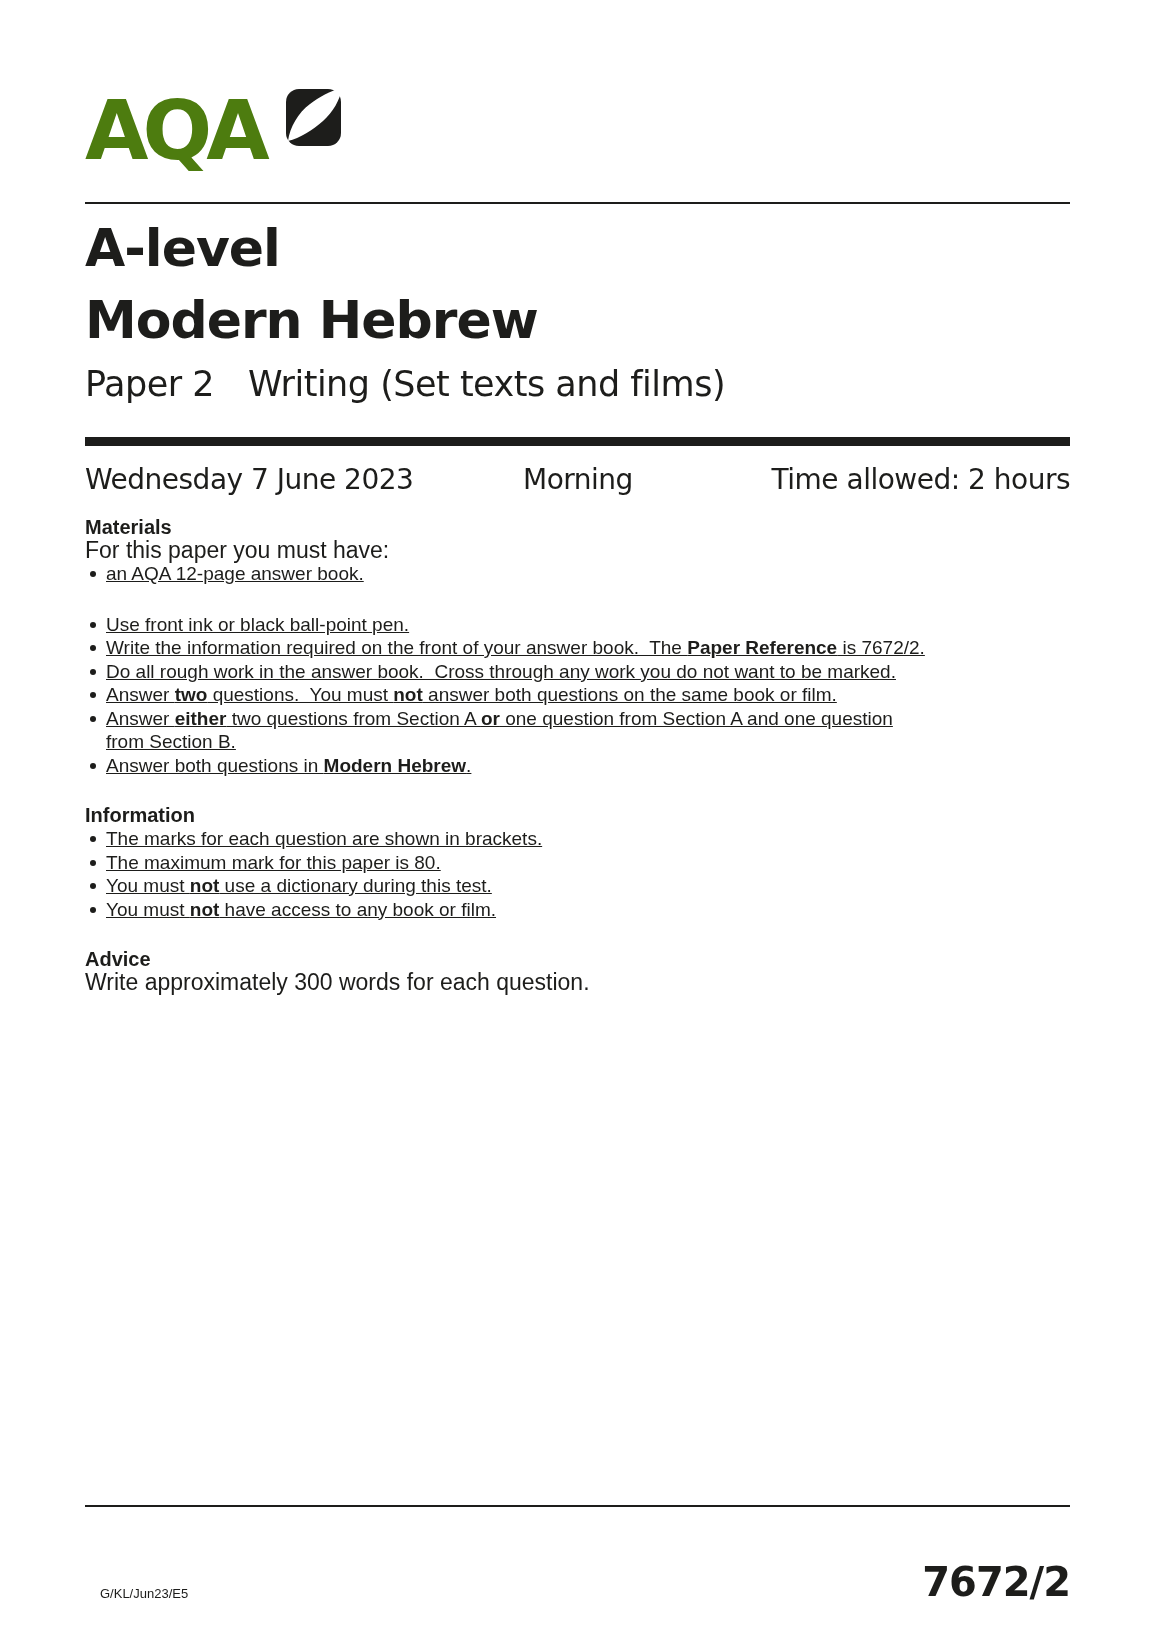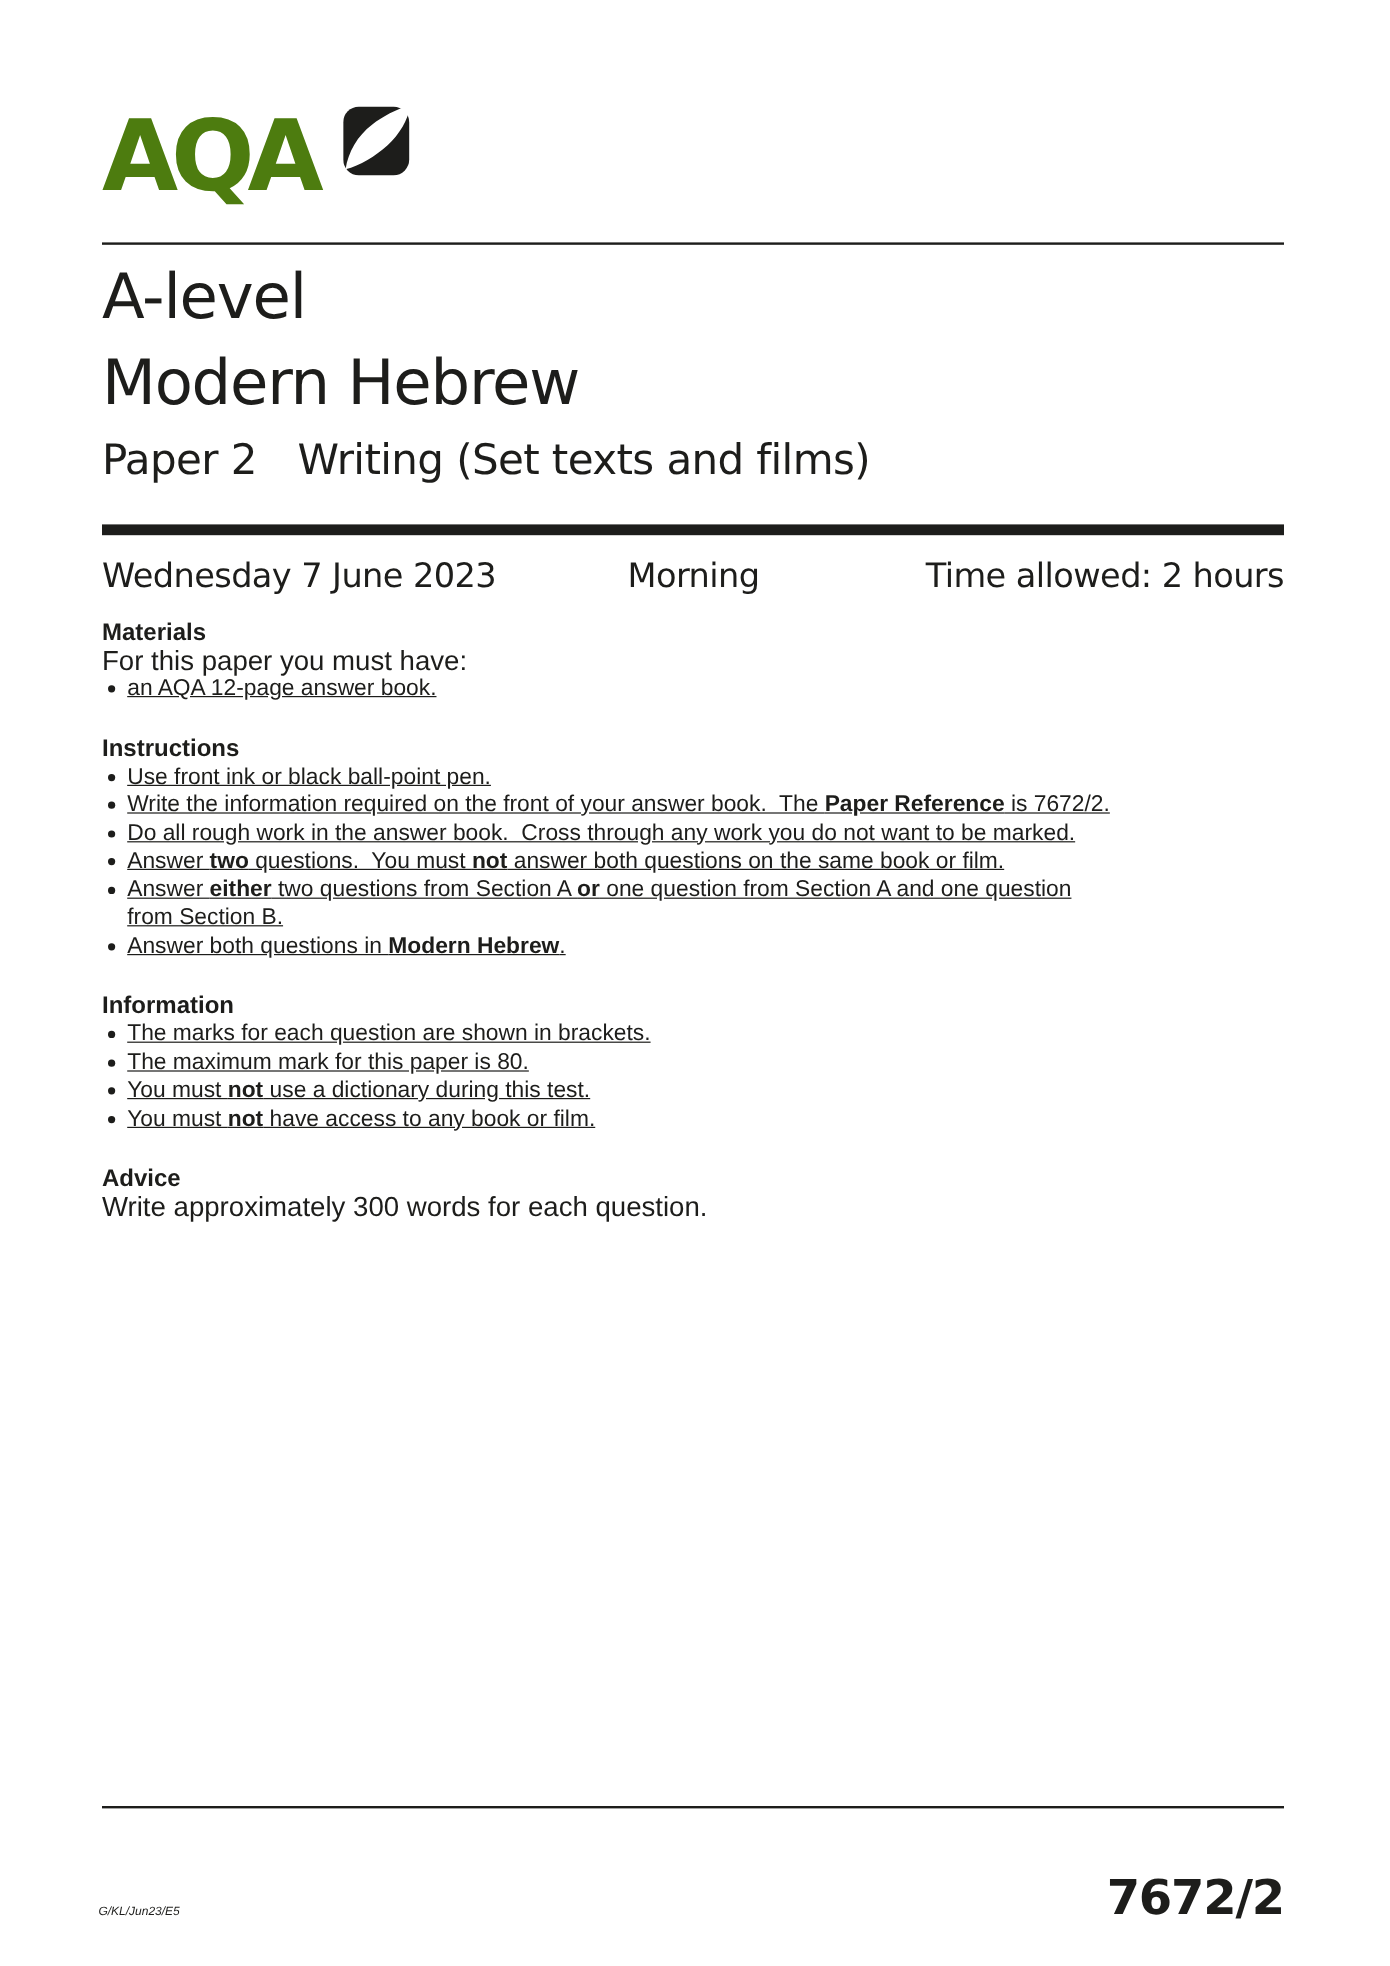--- a/index.html
+++ b/index.html
@@ -15,21 +15,21 @@
     font-weight:bold;font-size:82px;line-height:82px;letter-spacing:-6px;color:#4d7c0f;
   }
   .logo-leaf{position:absolute;left:201px;top:0;}
   
   .rule-thin{left:85px;width:985px;height:2px;background:#1d1d1b;}
   #rule-top{top:202px;}
   #rule-bottom{top:1505px;}
   .rule-thick{left:85px;width:985px;height:9px;background:#1d1d1b;top:437px;}
   
   #title{left:85px;top:212px;width:985px;font-family:"DejaVu Sans",sans-serif;}
-  .title-line{font-size:52px;line-height:72px;font-weight:normal;margin:0;letter-spacing:-1px;}
+  .title-line{font-size:52px;line-height:72px;font-weight:bold;margin:0;letter-spacing:-1px;}
   #paper-line{
     left:85px;top:362px;width:985px;font-family:"DejaVu Sans",sans-serif;
     font-size:35px;line-height:44px;letter-spacing:-0.5px;
   }
   .paper-title{margin-left:34px;text-align:center;}
   
   #exam-info{
     left:85px;top:462px;width:985px;display:grid;grid-template-columns:438px 1fr auto;
     font-family:"DejaVu Sans",sans-serif;font-size:28px;line-height:36px;letter-spacing:-0.5px;
   }
@@ -44,21 +44,21 @@
   .section li{
     position:relative;font-size:19px;line-height:23.5px;padding-left:21px;margin:0;text-decoration:underline;
   }
   .dot{
     position:absolute;left:5px;top:9px;width:6px;height:6px;border-radius:50%;
     background:#1d1d1b;display:block;
   }
   .btxt{white-space:pre-wrap;}
   .btxt b{font-weight:bold;}
   
-  #footer-code{left:82px;top:1586px;font-size:10px;line-height:16px;font-style:italic;}
+  #footer-code{left:100px;top:1586px;font-size:13px;line-height:16px;}
   #footer-ref{
     right:88px;top:1560px;font-family:"DejaVu Sans",sans-serif;font-weight:bold;
     font-size:40px;line-height:44px;letter-spacing:-1px;
   }
 </style>
 </head>
 <body>
 
 <div class="abs" id="logo">
   <span class="logo-text">AQA</span>
@@ -91,21 +91,20 @@
 
 <div class="abs" id="sections">
     <section class="section">
       <h3 class="sec-heading">Materials</h3>
       <p class="sec-intro">For this paper you must have:</p>
       <ul>
         <li><span class="dot"></span><span class="btxt"><span>an AQA 12-page answer book.</span></span></li>
       </ul>
     </section>
     <section class="section">
-      <h3 class="sec-heading">Instructions</h3>
       <ul>
         <li><span class="dot"></span><span class="btxt"><span>Use front ink or black ball-point pen.</span></span></li>
         <li><span class="dot"></span><span class="btxt"><span>Write the information required on the front of your answer book.  The </span><b>Paper Reference</b><span> is 7672/2.</span></span></li>
         <li><span class="dot"></span><span class="btxt"><span>Do all rough work in the answer book.  Cross through any work you do not want to be marked.</span></span></li>
         <li><span class="dot"></span><span class="btxt"><span>Answer </span><b>two</b><span> questions.  You must </span><b>not</b><span> answer both questions on the same book or film.</span></span></li>
         <li><span class="dot"></span><span class="btxt"><span>Answer </span><b>either</b><span> two questions from Section A </span><b>or</b><span> one question from Section A and one question</span><br><span>from Section B.</span></span></li>
         <li><span class="dot"></span><span class="btxt"><span>Answer both questions in </span><b>Modern Hebrew</b><span>.</span></span></li>
       </ul>
     </section>
     <section class="section">

